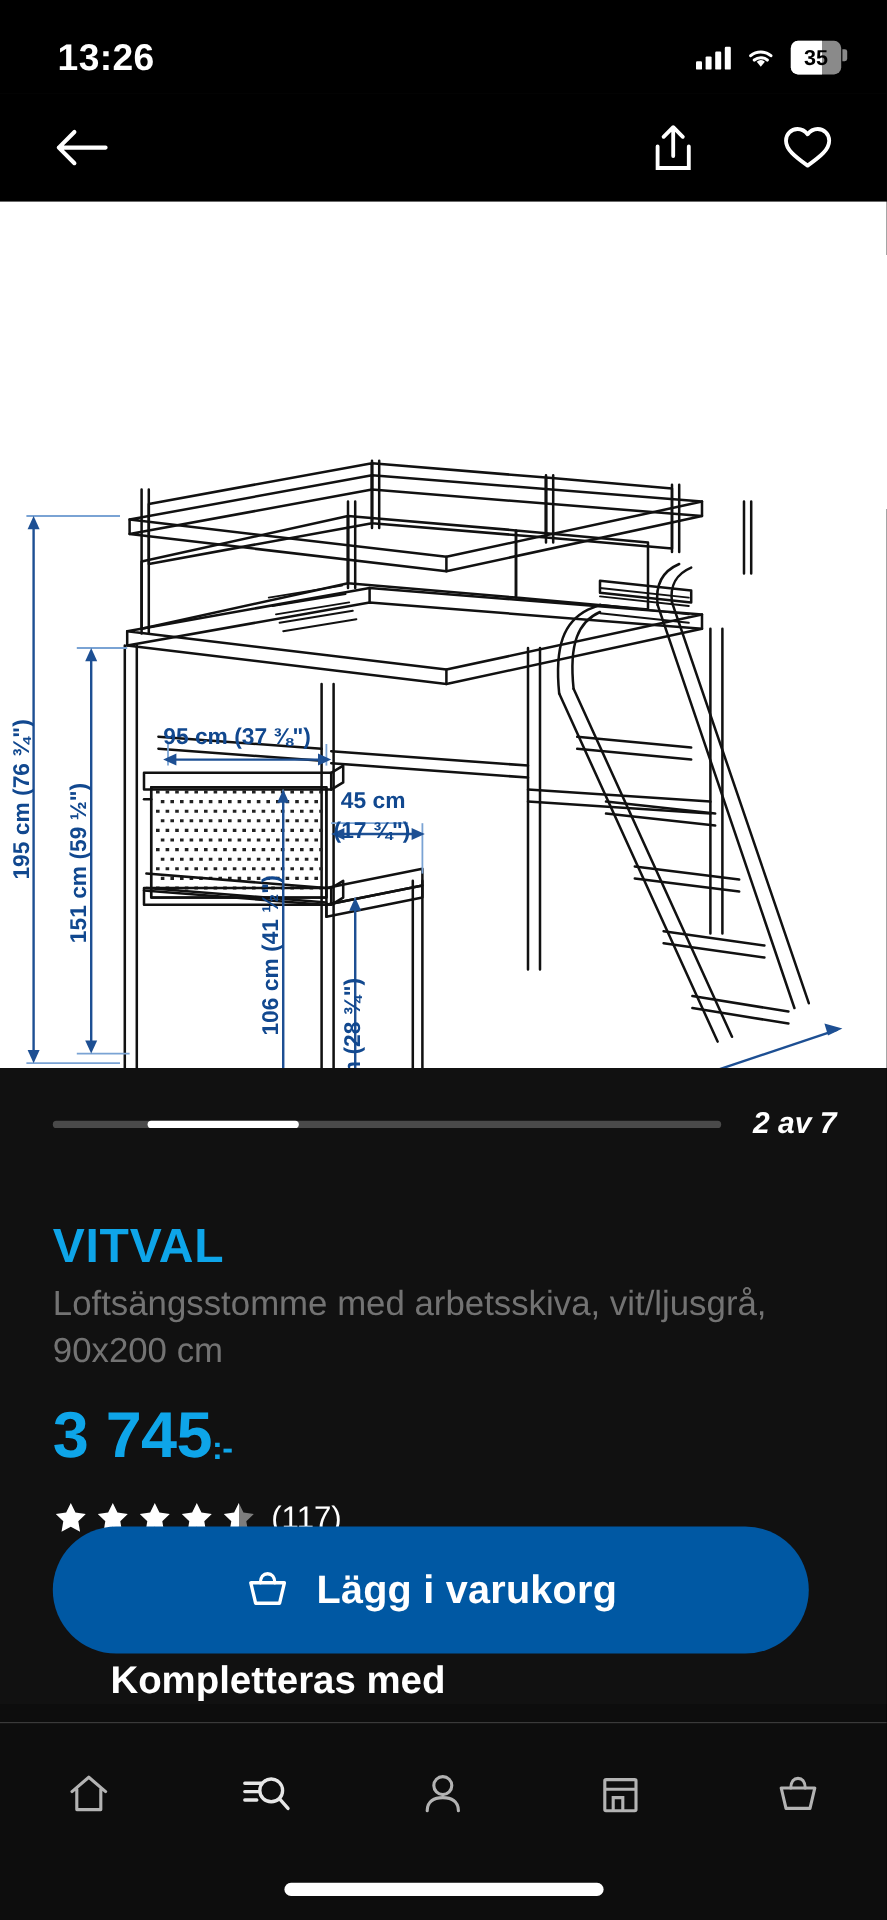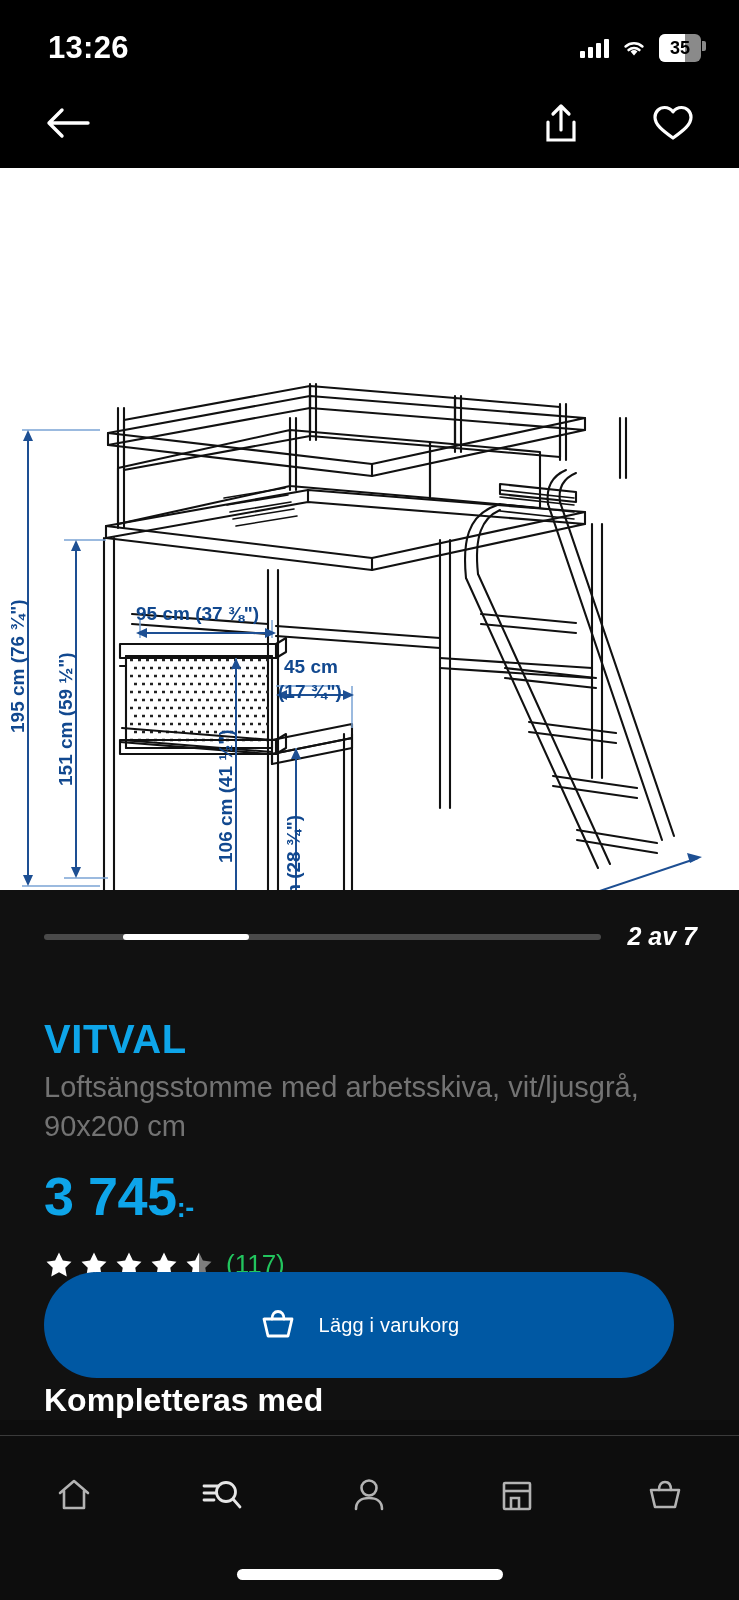--- a/index.html
+++ b/index.html
@@ -72,35 +72,35 @@
 
   .info { padding: 66px 44px 0 44px; }
   .brand { color: #0ea5e9; font-size: 40px; font-weight: 700; letter-spacing: .6px; }
   .desc { color: #737373; font-size: 29px; line-height: 1.33; margin-top: 6px; font-weight: 400; }
   .price { color: #0ea5e9; font-size: 54px; font-weight: 700; margin-top: 20px; letter-spacing: -.5px; }
   .price sup { font-size: 27px; font-weight: 700; vertical-align: baseline; position: relative; top: 2px; }
 
   .rating { display: flex; align-items: center; gap: 12px; margin-top: 22px; }
   .stars { display: flex; gap: 5px; }
   .star { width: 30px; height: 30px; }
-  .reviews { color: #22c55e; font-size: 26px; }
+  .reviews { color: #ffffff; font-size: 26px; }
 
   .note { display: flex; align-items: center; gap: 18px; margin-top: 26px; }
   .note-txt { color: #cfcfcf; font-size: 26px; }
 
-  .sub-head { color: #fff; font-size: 32px; font-weight: 700; padding: 0 44px; margin-top: 38px; }
+  .sub-head { color: #fff; font-size: 32px; font-weight: 700; padding: 0 44px; margin-top: 38px; margin-left: 48px; }
 
   
   .cta {
     position: absolute; left: 44px; top: 1272px; width: 630px; height: 106px;
     background: #0058a3; border-radius: 53px;
     display: flex; align-items: center; justify-content: center; gap: 22px;
     border: none; cursor: pointer;
   }
-  .cta-label { color: #fff; font-size: 20px; font-weight: 400; letter-spacing: .2px; }
+  .cta-label { color: #fff; font-size: 33px; font-weight: 700; letter-spacing: .2px; }
 
   
   .tabbar {
     position: absolute; left: 0; bottom: 0; width: 739px; height: 165px;
     background: #0d0d0d; border-top: 1px solid #3a3a3a;
     display: flex; align-items: flex-start; padding-top: 24px;
   }
   .tab { flex: 1; display: flex; align-items: center; justify-content: center; height: 70px; }
   .homebar {
     position: absolute; bottom: 20px; left: 50%; transform: translateX(-50%);

